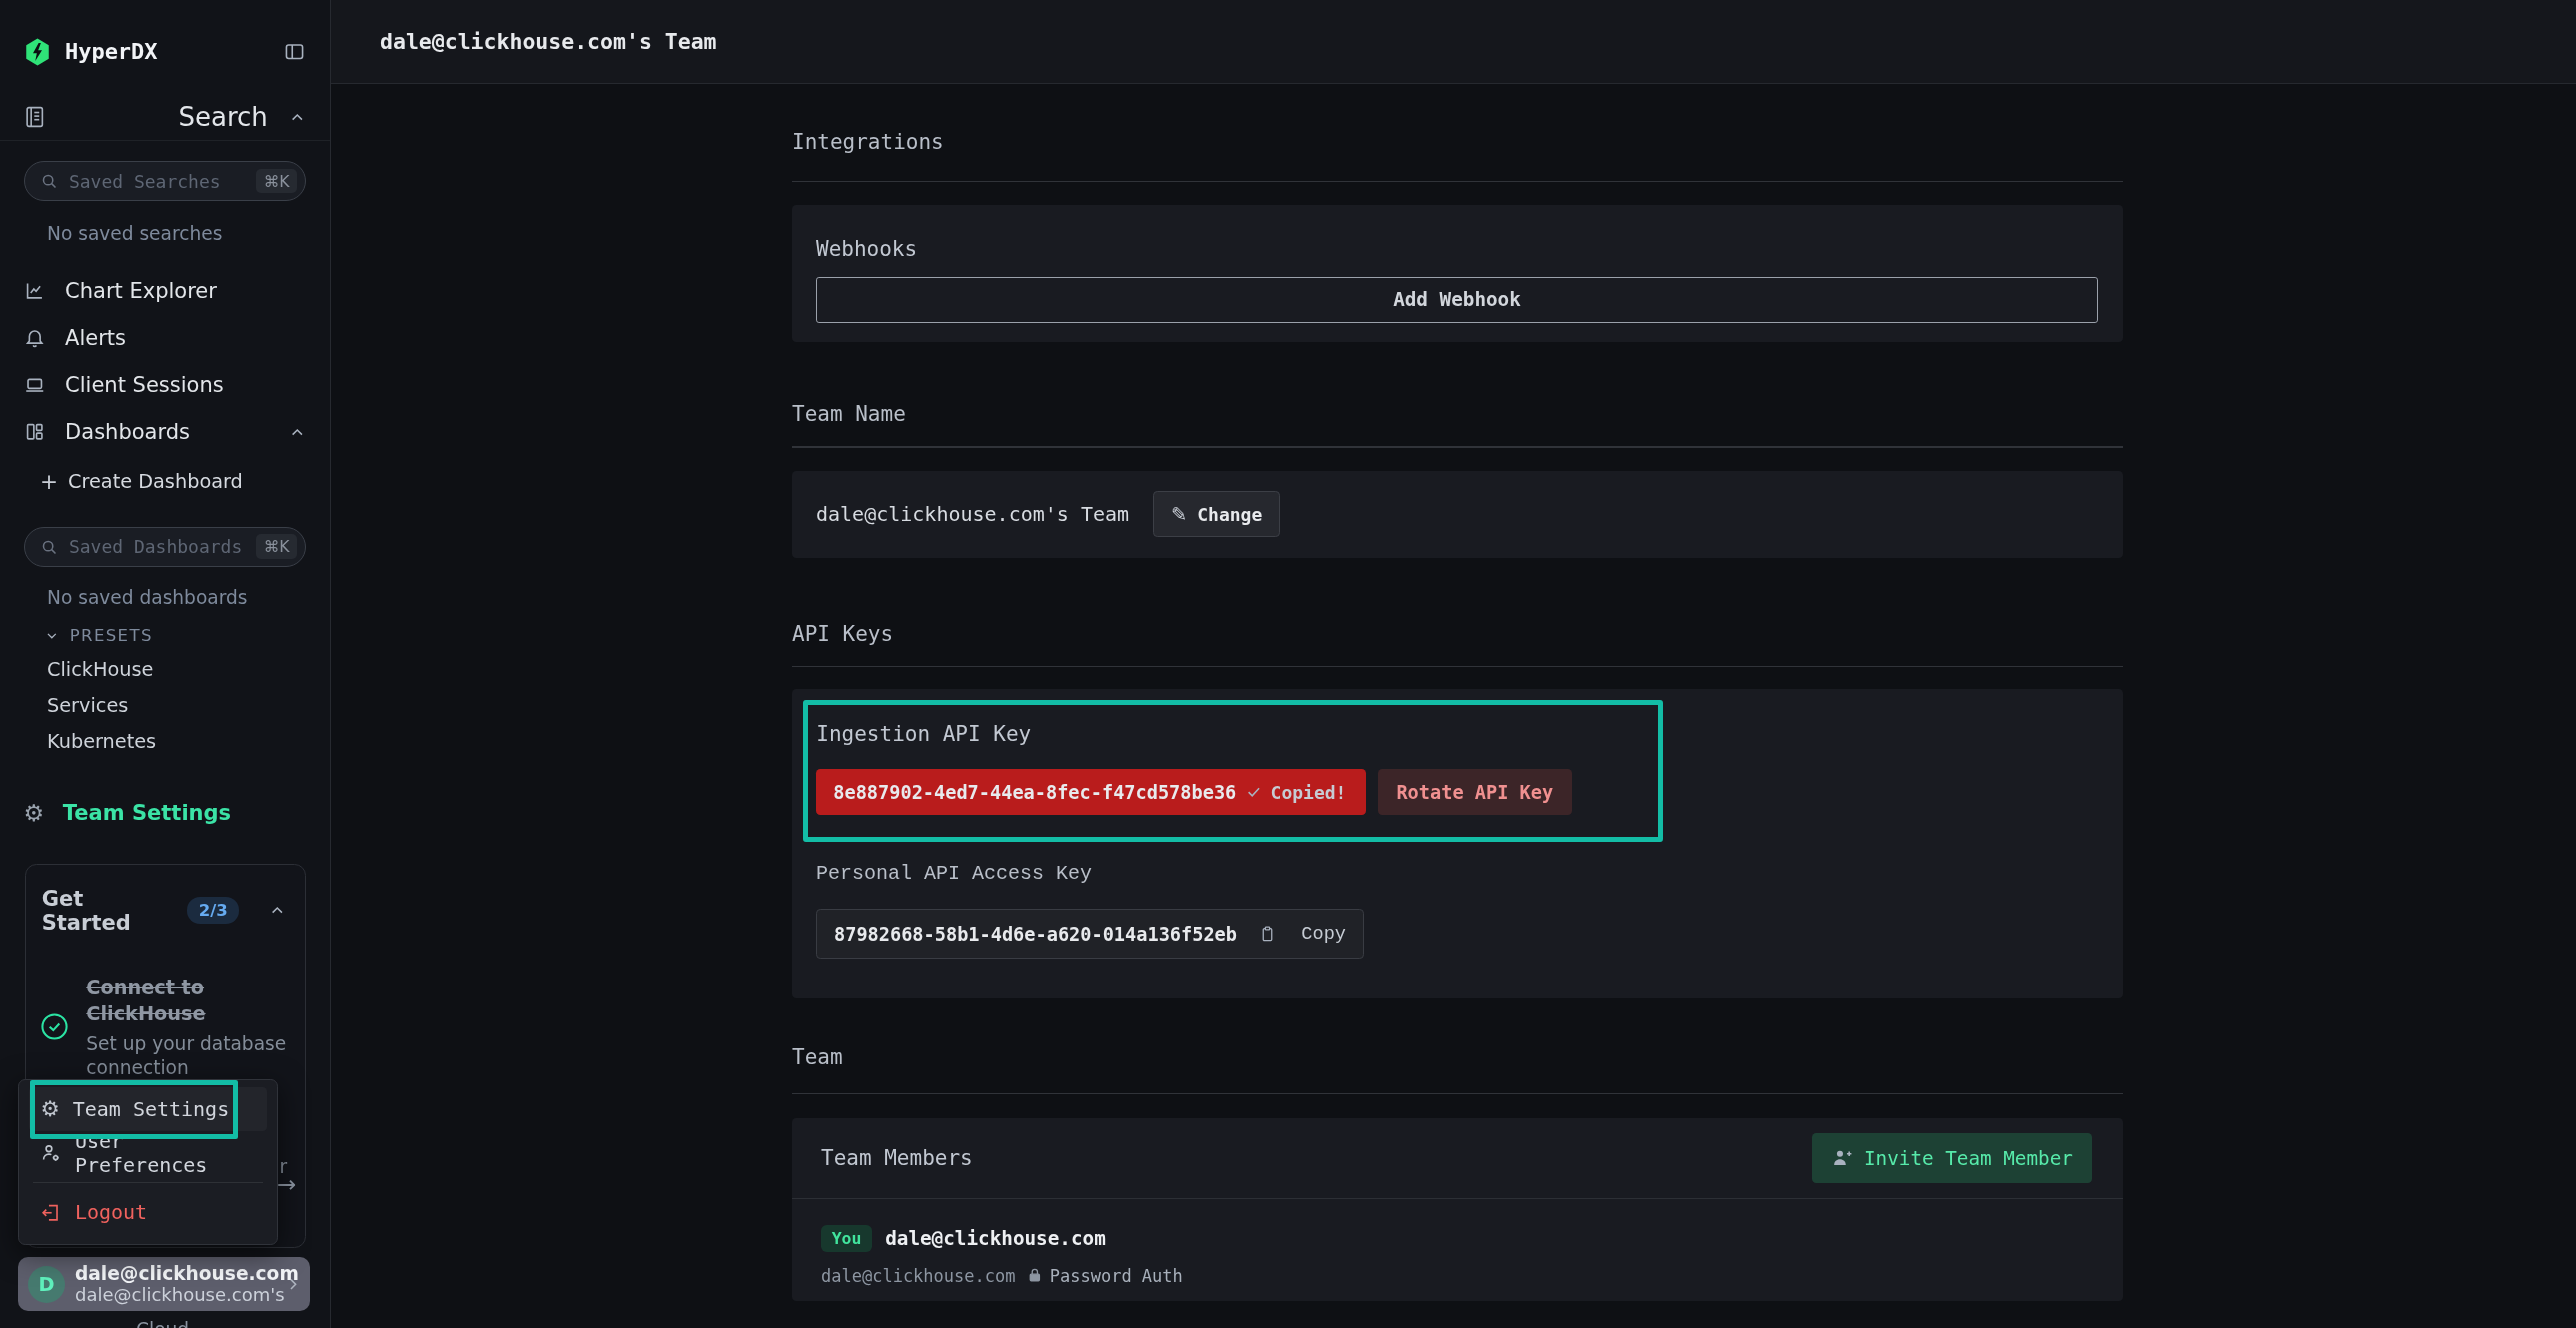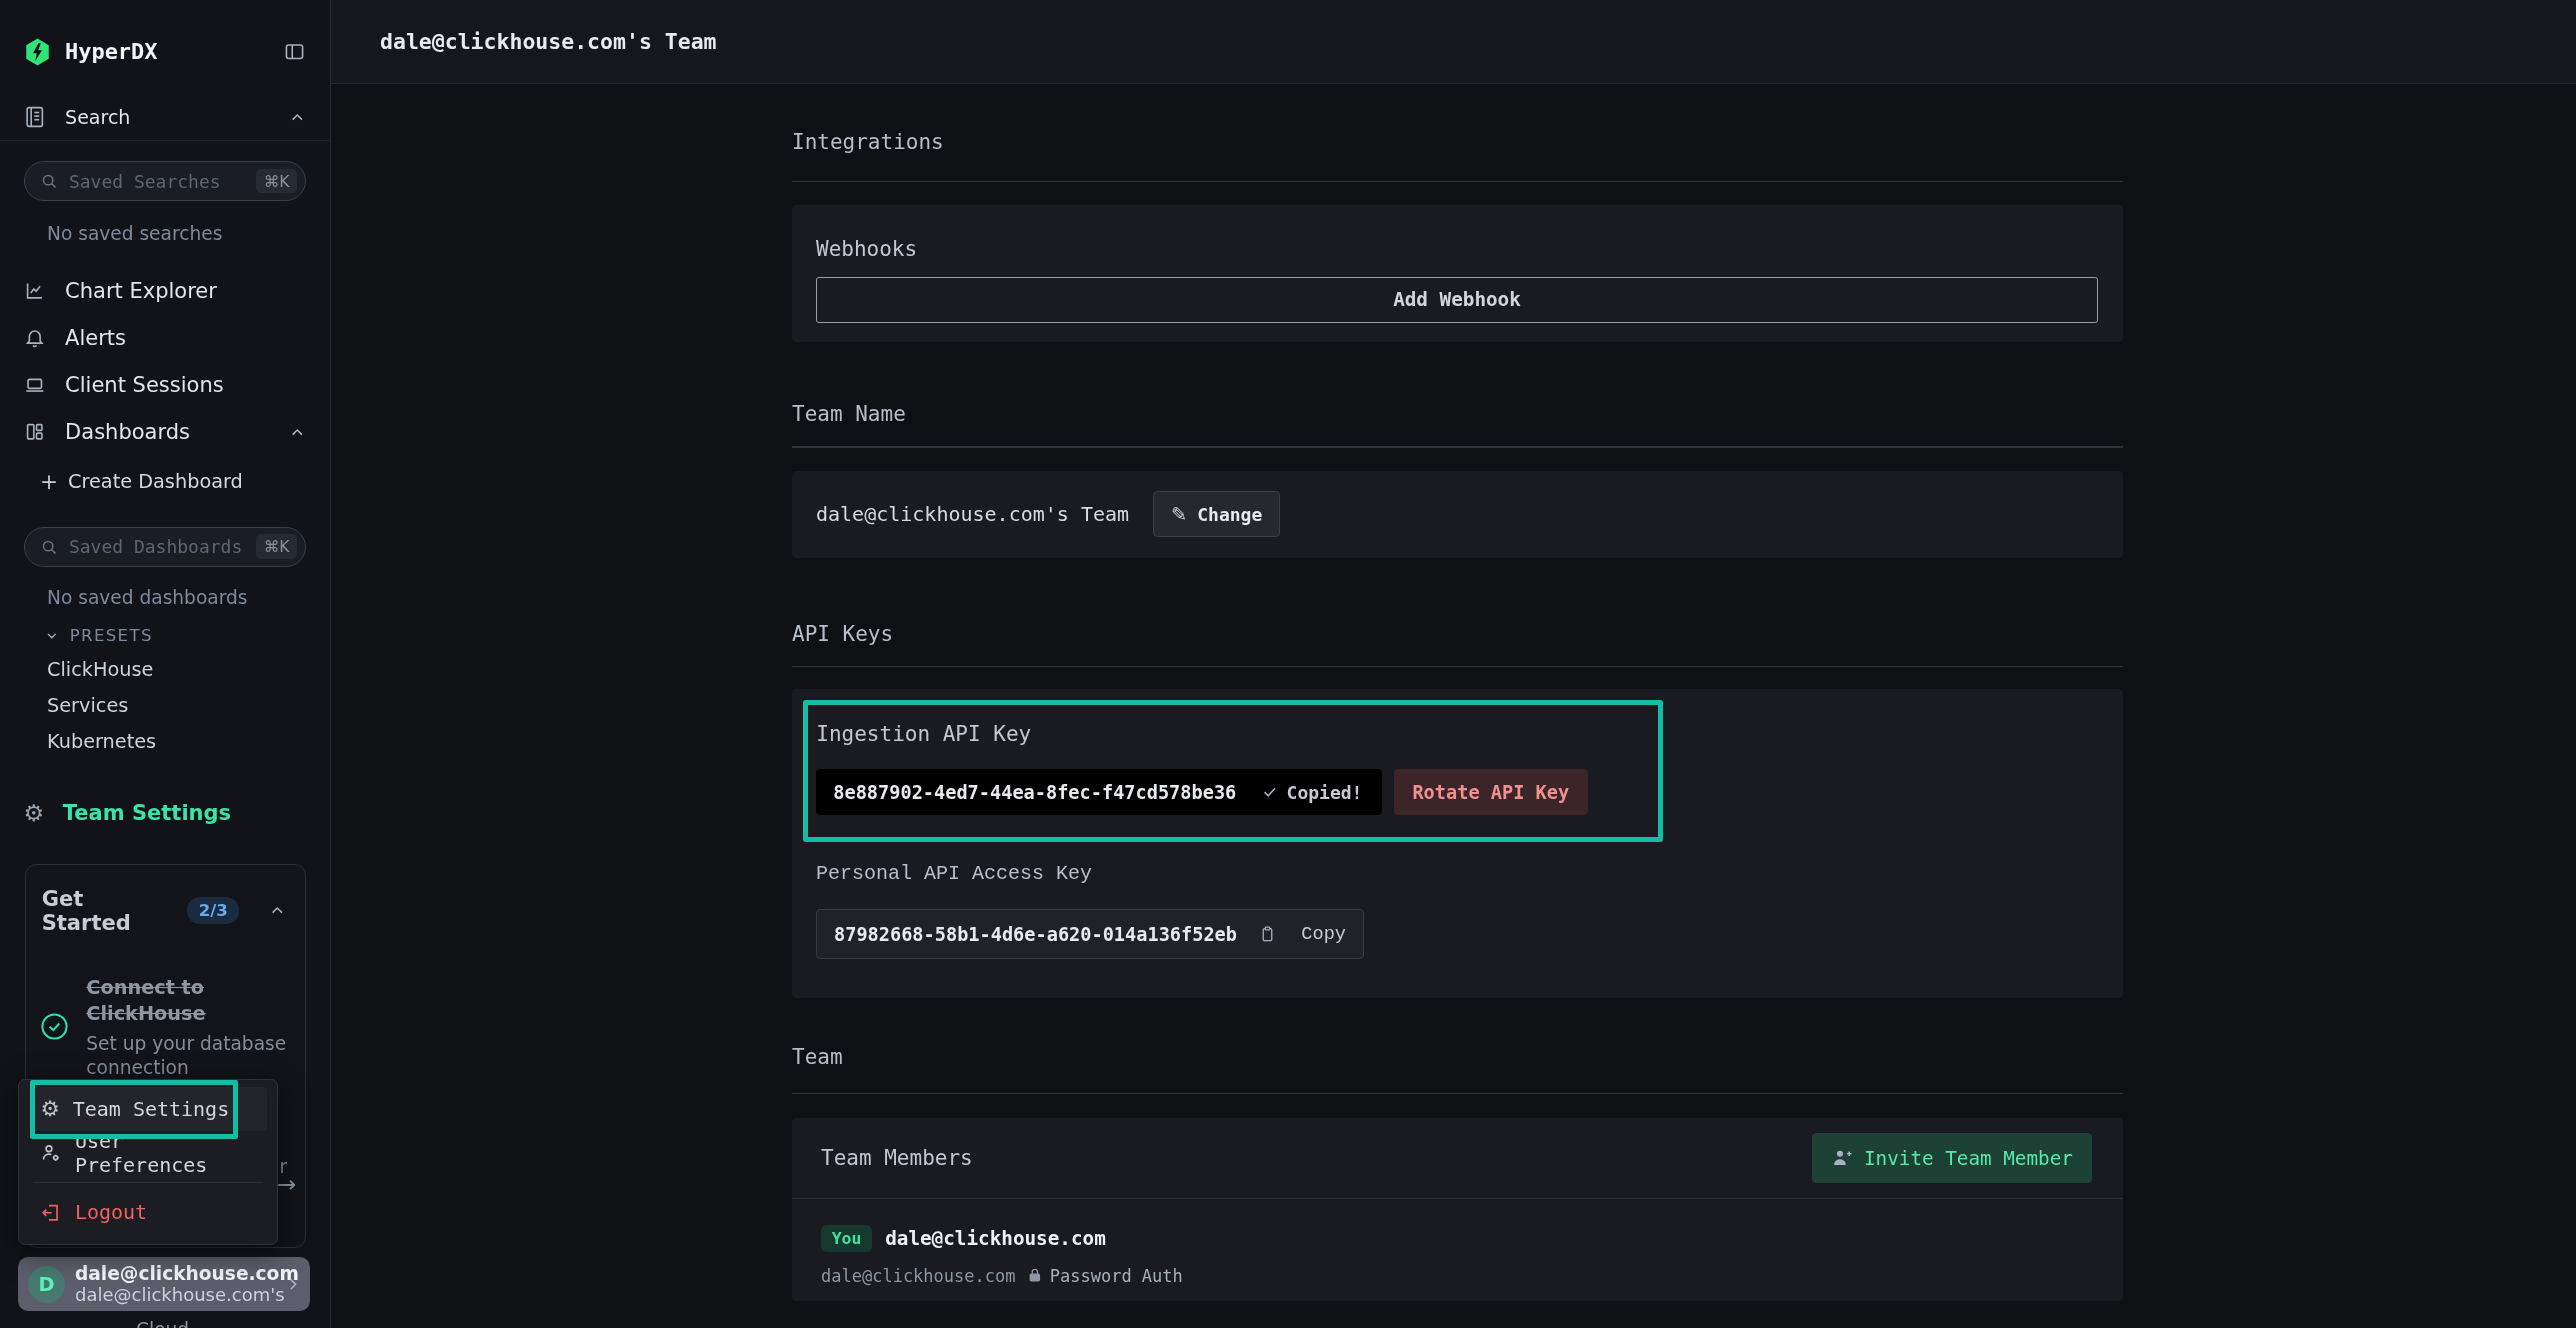--- a/index.html
+++ b/index.html
@@ -16,21 +16,21 @@
   html,body{width:2576px;height:1328px;overflow:hidden;}
   body{background:var(--bg);font-family:var(--sans);-webkit-font-smoothing:antialiased;}
 
   
   .sidebar{position:absolute;left:0;top:0;width:331px;height:1328px;background:var(--sidebar-bg);border-right:0.7px solid var(--border);}
   .logo-row{display:flex;align-items:center;gap:14.3px;padding:29px 23.6px 0 23.6px;height:74px;}
   .logo-text{font-family:var(--mono);font-weight:bold;font-size:22px;color:#F2F4F7;flex:1;}
   .icon{display:inline-flex;align-items:center;justify-content:center;color:#A9B2BF;}
   .icon svg{display:block;}
   .sec-head{display:flex;align-items:center;gap:20px;margin-top:20px;padding:0 23.6px;height:47px;border-bottom:0.7px solid #1F2227;}
-  .sec-head .t{font-size:19px;color:#E3E6EA;flex:1;}
+  .sec-head .t{font-size:26px;color:#E3E6EA;flex:1;text-align:right;}
   .pill-input{margin:20px 23.6px 0;height:40px;border:0.7px solid var(--input-border);background:var(--input-bg);border-radius:20px;display:flex;align-items:center;gap:10px;padding:0 8.6px 0 15.7px;}
   .pill-input input{flex:1;background:transparent;border:0;outline:0;font-family:var(--mono);font-size:18px;color:#C7CCD4;min-width:0;}
   .pill-input input::placeholder{color:var(--faint);}
   .kbd{background:#262A31;color:#8A919C;border-radius:5px;font-size:15.7px;padding:2.9px 7.2px;font-family:var(--sans);white-space:nowrap;}
   .empty-note{margin:21.5px 0 0 47px;font-size:18.6px;color:var(--muted2);}
   .nav{margin-top:24px;}
   .nav-item{display:flex;align-items:center;gap:20px;padding:0 23.6px;height:47px;cursor:pointer;}
   .nav-item .t{font-size:21px;color:#E3E6EA;flex:1;}
   .create-row{display:flex;align-items:center;gap:10px;padding:0 23.6px 0 40px;height:43px;margin-top:4.3px;}
   .create-row .plus{font-size:21.5px;color:#C9CED6;}
@@ -89,21 +89,21 @@
   .card-title{font-family:var(--mono);font-size:21px;color:#C2C8D2;}
   .btn-outline{margin-top:15.7px;height:46px;width:1282px;border:0.7px solid #9BA1AB;border-radius:2.9px;background:transparent;color:#D2D6DC;font-family:var(--mono);font-size:19.3px;font-weight:600;display:flex;align-items:center;justify-content:center;cursor:pointer;}
   .card.teamname{margin-top:23px;height:87px;display:flex;align-items:center;gap:24px;padding:0 24px;}
   .tn-value{font-family:var(--mono);font-size:20px;color:#D7DBE1;}
   .btn-change{height:46px;padding:0 17px;background:#26282E;border:0.7px solid #3C3F46;border-radius:4.3px;color:#E8EAED;font-family:var(--mono);font-size:18px;font-weight:bold;display:flex;align-items:center;gap:10px;cursor:pointer;}
   .pencil{font-family:var(--sans);font-size:19.3px;color:#C9CED6;font-weight:normal;}
   .card.apikeys{margin-top:21.5px;height:309px;position:relative;}
   .anno.key-box{position:relative;left:11.4px;top:11.4px;width:860px;height:142px;padding:17px 0 0 7.9px;border-radius:2.9px;}
   .anno.key-box *{pointer-events:auto;}
   .chip-row{display:flex;gap:11.4px;margin-top:23px;}
-  .key-chip{height:46px;background:#000000;border-radius:4.3px;display:flex;align-items:center;gap:26px;padding:0 20px 0 17px;}
+  .key-chip{height:46px;background:#b91c1c;border-radius:4.3px;display:flex;align-items:center;gap:10px;padding:0 20px 0 17px;}
   .key-text{font-family:var(--mono);font-size:18.6px;font-weight:bold;color:#E8EAED;white-space:nowrap;}
   .copied{display:flex;align-items:center;gap:8.6px;font-family:var(--mono);font-size:18px;font-weight:bold;color:#C6CBD3;}
   .btn-rotate{height:46px;padding:0 18.6px;background:#3C2528;border-radius:4.3px;border:0;color:#F09090;font-family:var(--mono);font-size:18.6px;font-weight:bold;cursor:pointer;}
   .personal-label{margin:31.5px 0 0 24px;font-family:Liberation Mono, monospace;font-size:20px;color:#B9BFC9;}
   .key-chip.bordered{margin:24px 0 0 24px;height:50px;width:548px;background:#202227;border:0.7px solid #393C43;display:inline-flex;gap:0;justify-content:space-between;padding:0 17px;}
   .copy-wrap{display:flex;align-items:center;gap:25px;font-family:Liberation Mono, monospace;font-size:18.6px;color:#C6CCD4;cursor:pointer;}
   .card.team{margin-top:24px;height:183px;padding:0;}
   .team-head{height:80px;display:flex;align-items:center;justify-content:space-between;padding:0 31.5px 0 29px;}
   .btn-invite{height:50px;padding:0 18.6px;background:#1D4134;border:0;border-radius:4.3px;color:#57EAAA;font-family:var(--mono);font-size:19.3px;font-weight:normal;display:flex;align-items:center;gap:11.4px;cursor:pointer;}
   .team-rule{height:1.4px;background:#2C2F35;}

